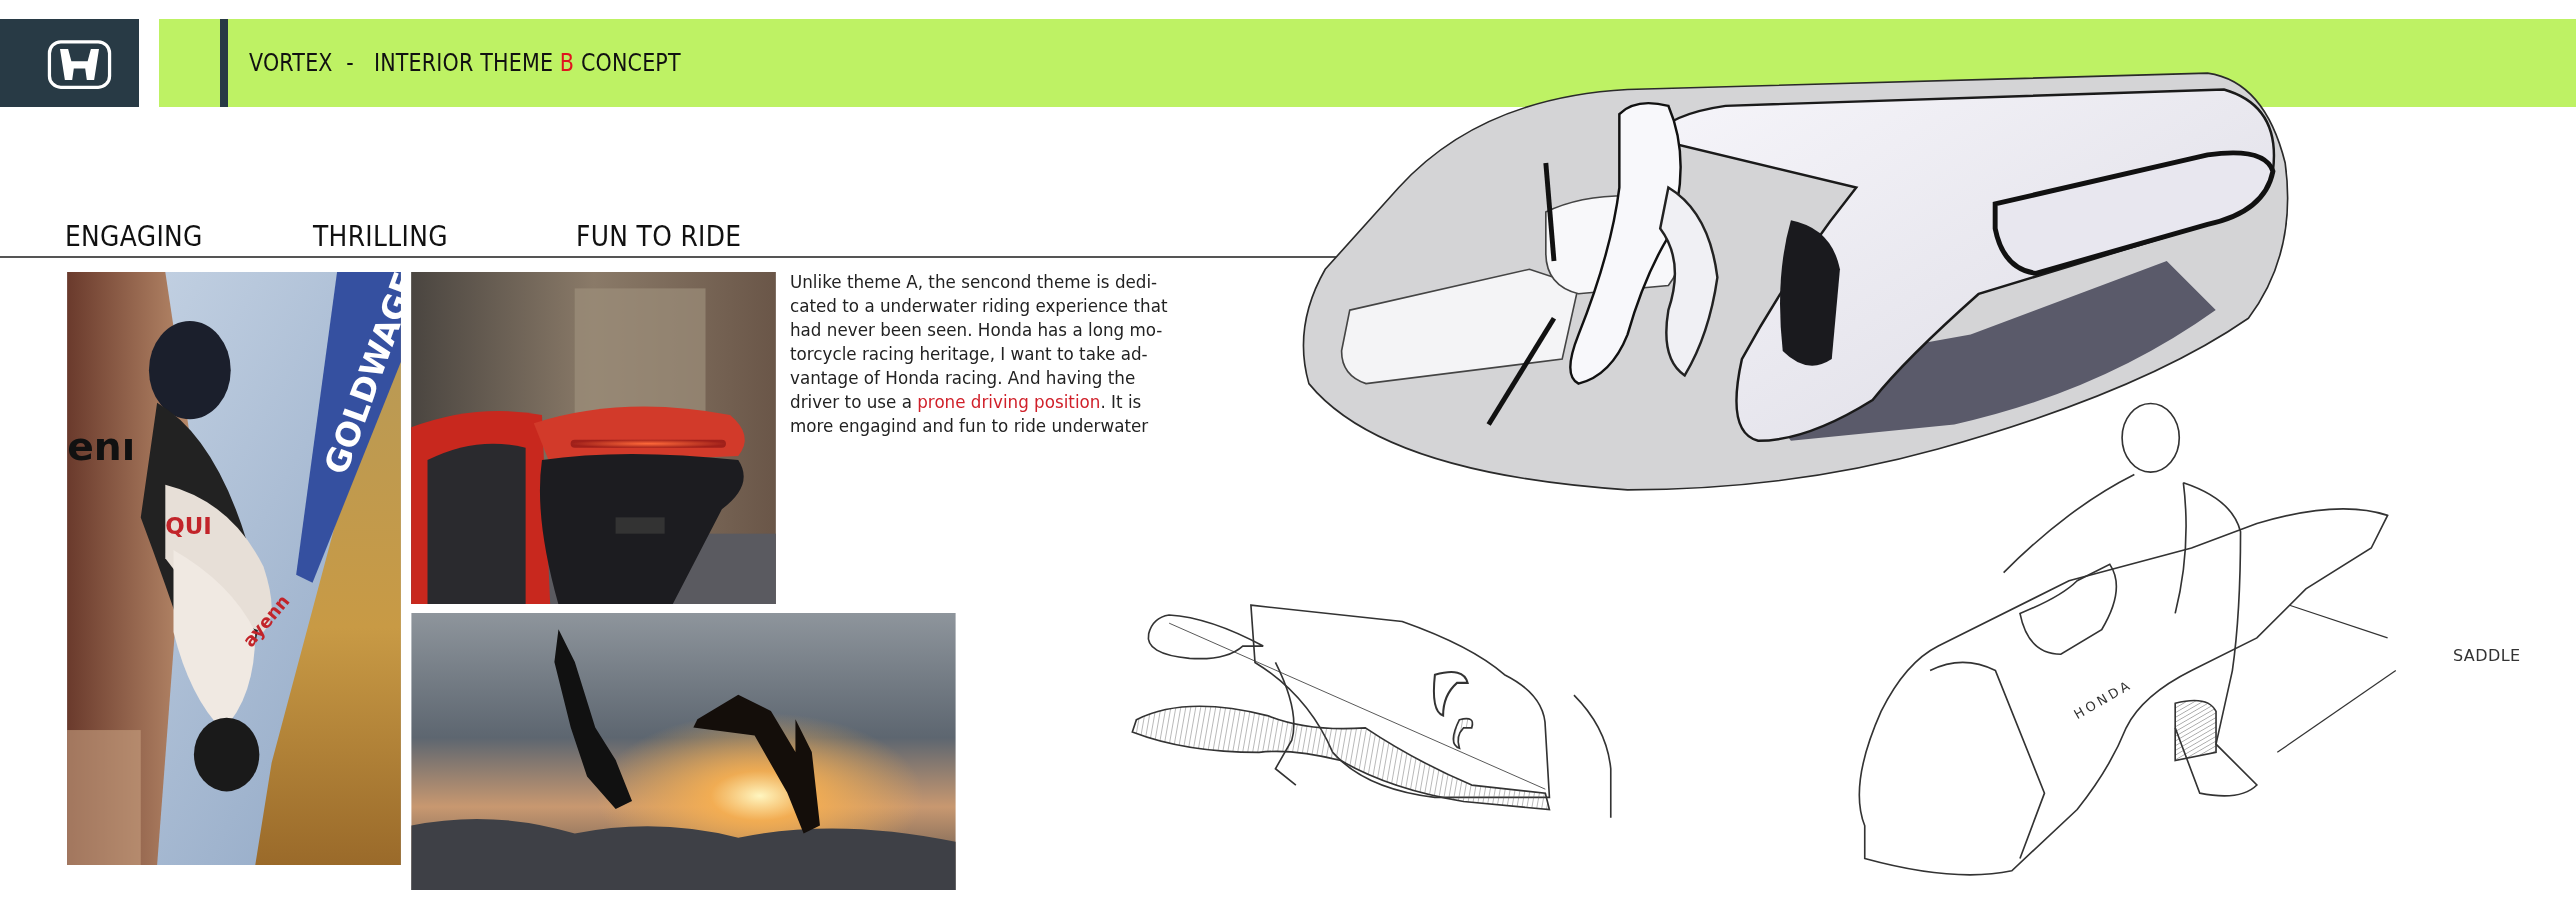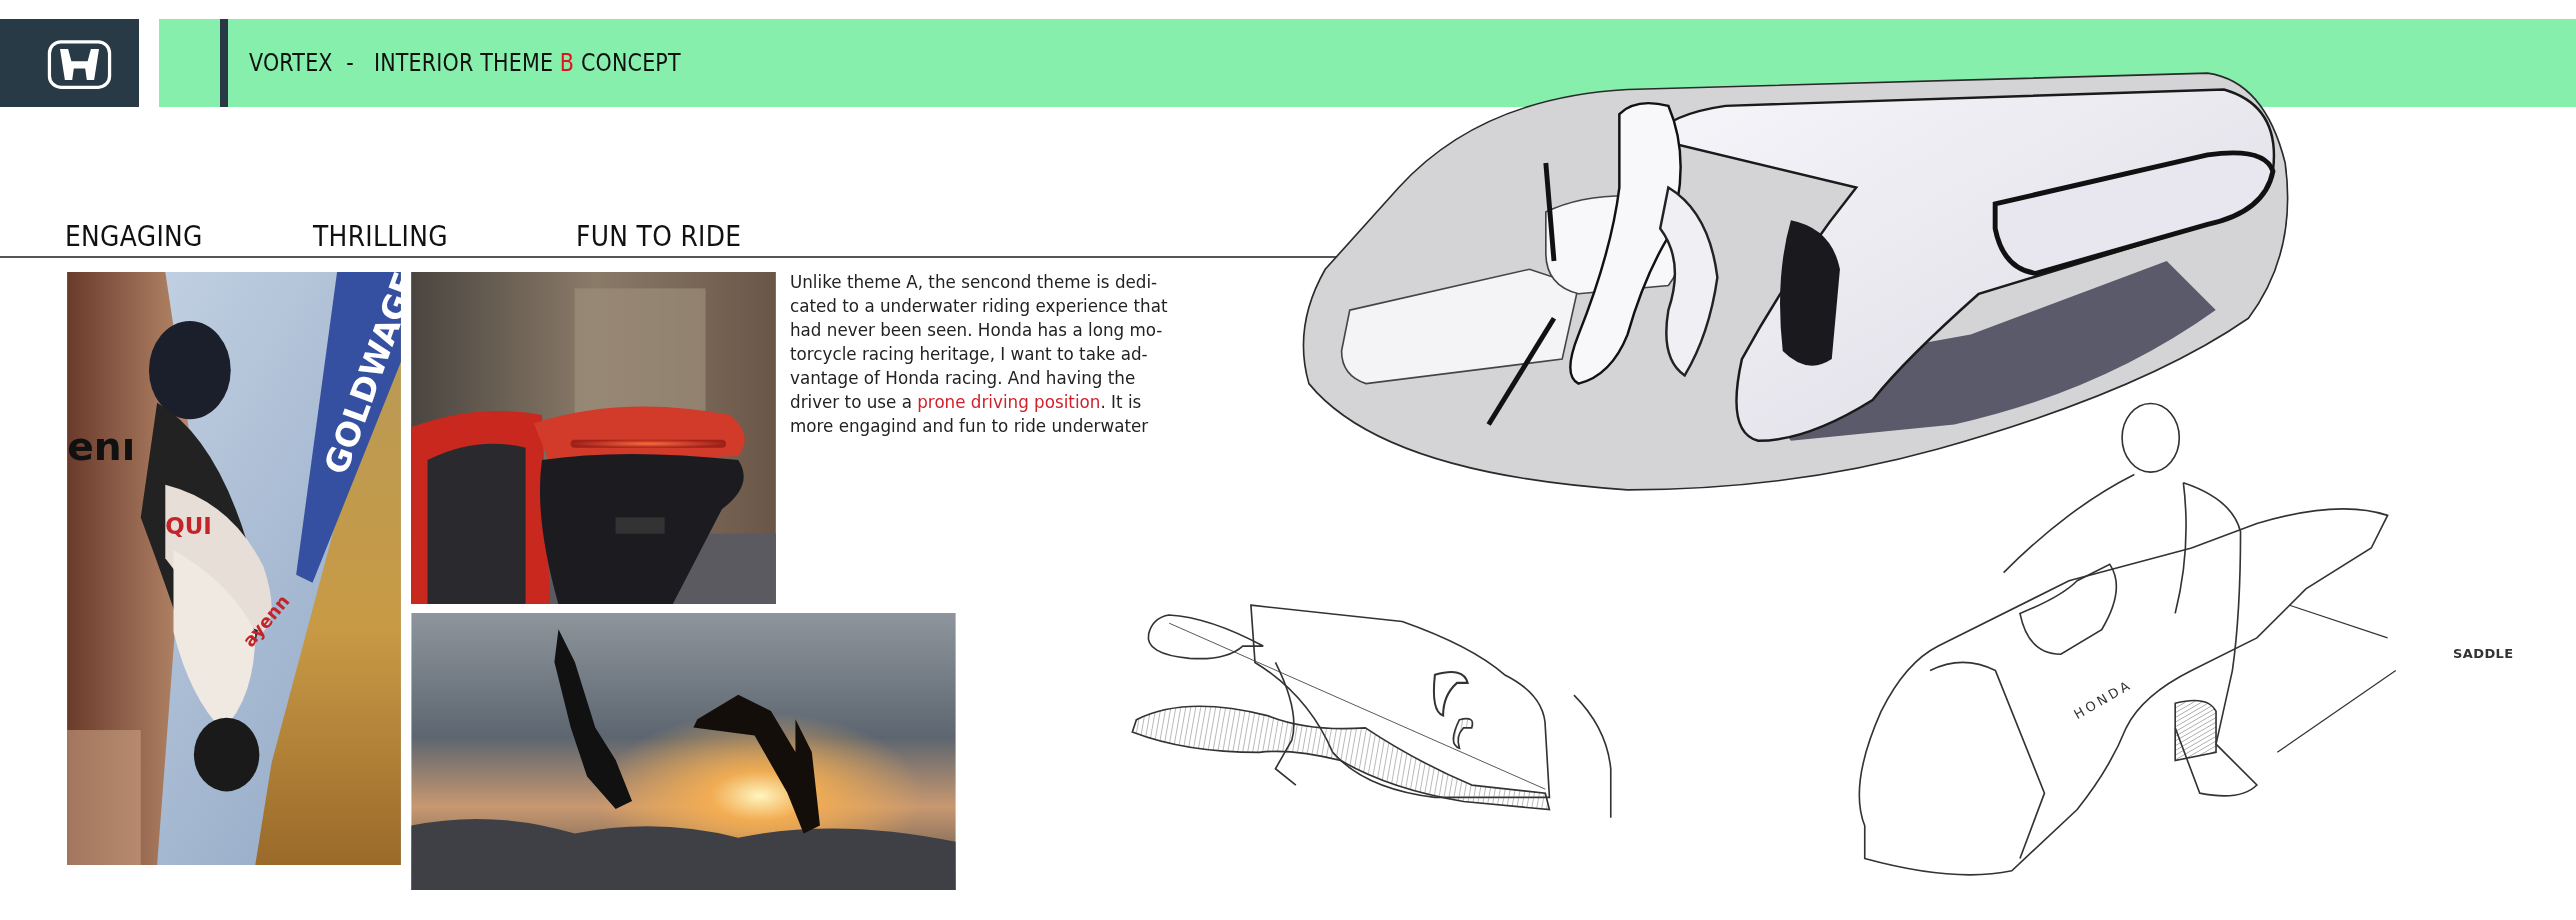--- a/index.html
+++ b/index.html
@@ -2,42 +2,42 @@
 <html style="font-size:13px"><head>
 <meta charset="utf-8">
 <style>
   * { margin: 0; padding: 0; box-sizing: border-box; }
   html, body { width: 2576px; height: 920px; background: #ffffff; overflow: hidden; }
   body { position: relative; font-family: "DejaVu Sans", sans-serif; color: #1a1a1a; }
 
   .logo-box { position: absolute; left: 0; top: 19px; width: 139px; height: 88px; background: #283a45; }
   .logo-box svg { position: absolute; left: 47px; top: 19.6px; }
 
-  .banner { position: absolute; left: 159px; top: 19px; width: 2417px; height: 88px; background: #86efac; }
+  .banner { position: absolute; left: 159px; top: 19px; width: 2417px; height: 88px; background: #bef264; }
   .banner-stripe { position: absolute; left: 61px; top: 0; width: 8.2px; height: 88px; background: #283a45; }
   .banner-title { position: absolute; left: 90px; top: 30px; font-size: 24px; letter-spacing: 0.2px; white-space: pre;
                   font-family: "DejaVu Sans", sans-serif; color: #111; transform: scaleX(0.86); transform-origin: left center; }
   .banner-title .accent { color: #e0141e; }
 
   .heading { position: absolute; top: 219px; font-size: 29px; font-family: "DejaVu Sans", sans-serif; color: #111;
              transform: scaleX(0.86); transform-origin: left center; letter-spacing: 0.4px; white-space: nowrap; }
   .rule { position: absolute; left: 0; top: 256px; width: 1340px; height: 1.6px; background: #555; }
 
   .photo { position: absolute; overflow: hidden; }
   .photo svg { display: block; }
 
   .body-text { position: absolute; left: 790px; top: 270px; width: 442px; font-size: 18px; line-height: 24px; color: #222;
                font-family: "DejaVu Sans", sans-serif; transform: scaleX(0.93); transform-origin: left top; }
   .body-text .line { display: block; white-space: nowrap; }
   .body-text .hl { color: #d0202a; }
 
   .render { position: absolute; left: 1284px; top: 65px; width: 1022px; height: 433px; }
   .sketch1 { position: absolute; left: 1120px; top: 597px; width: 499px; height: 229px; }
   .sketch2 { position: absolute; left: 1832px; top: 401px; width: 572px; height: 482px; }
-  .saddle-label { position: absolute; left: 2453px; top: 646px; font-size: 13px; color: #333; letter-spacing: 0.4px; font-weight: bold; }
+  .saddle-label { position: absolute; left: 2453px; top: 646px; font-size: 16px; color: #333; letter-spacing: 0.4px; }
 </style>
 </head>
 <body>
 
 <div class="logo-box">
   <svg width="65" height="51" viewBox="0 0 80 62">
     <rect x="3" y="3" width="74" height="56" rx="14" ry="14" fill="none" stroke="#ffffff" stroke-width="4"></rect>
     <path d="M16 12 L26 12 L30 27 L50 27 L54 12 L64 12 L58 50 L49 50 L47 36 L33 36 L31 50 L22 50 Z" fill="#ffffff"></path>
   </svg>
 </div>

